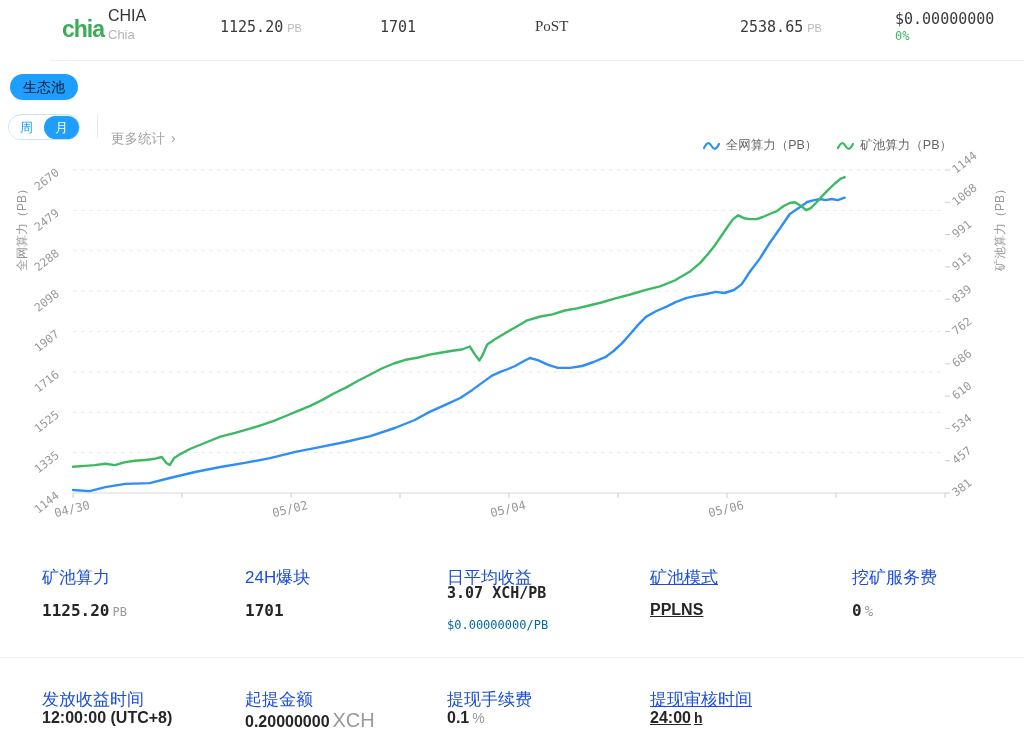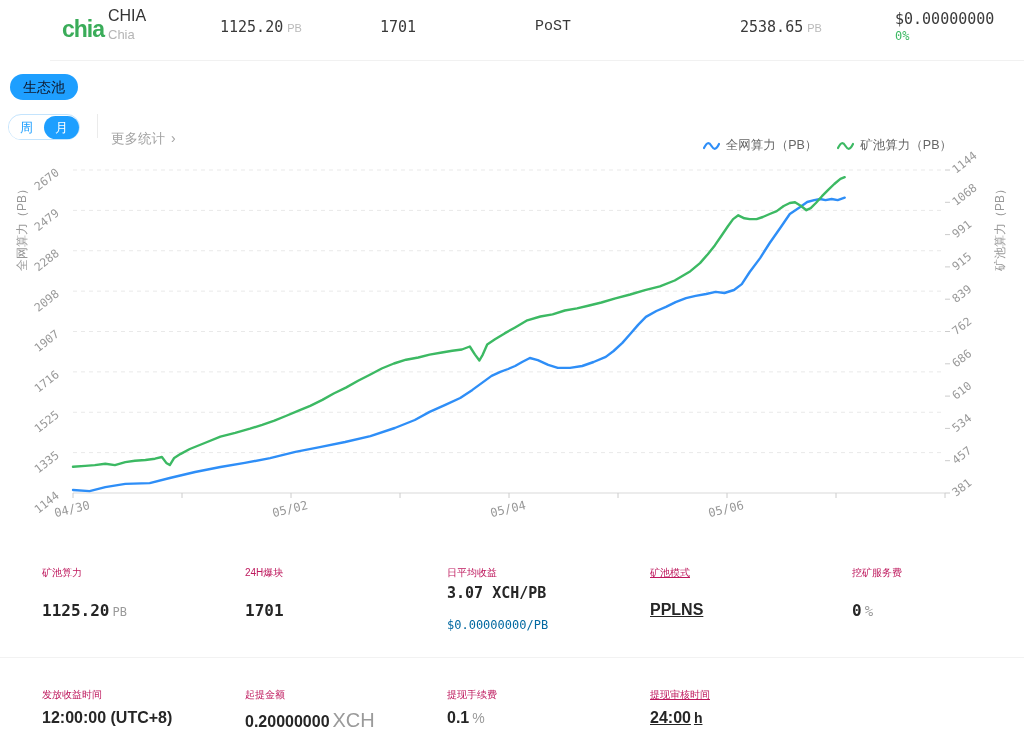--- a/index.html
+++ b/index.html
@@ -9,21 +9,21 @@
 
   
   .header{position:absolute;left:6px;top:0;width:996px;height:60px;border-bottom:1px solid #f1f1f1;background:#fff;margin-left:44px;}
   .logo{position:absolute;left:12px;top:16px;font-size:23px;font-weight:800;letter-spacing:-1px;color:var(--logo-green);}
   .coin-name{position:absolute;left:58px;top:7px;font-size:16px;color:#333;}
   .coin-sub{position:absolute;left:58px;top:27px;font-size:13px;color:#b5b5b5;}
   .hstat{position:absolute;top:18px;font-size:15px;color:#3a3a3a;white-space:nowrap;}
   .hstat .unit{font-size:11px;color:#b9b9b9;font-family:"Liberation Sans",sans-serif;margin-left:4px;}
   .h-pool{left:170px;}
   .h-blocks{left:330px;}
-  .h-algo{left:485px;font-family:Liberation Mono, monospace;}
+  .h-algo{left:485px;font-family:Liberation Serif, serif;}
   .h-net{left:690px;}
   .h-price{left:845px;top:10px;}
   .h-change{position:absolute;left:845px;top:29px;font-size:12px;color:var(--green);}
   .h-chevron{position:absolute;left:998px;top:18px;width:20px;height:20px;cursor:pointer;}
 
   
   .eco-pill{position:absolute;left:10px;top:74px;background:var(--accent);color:#0f172a;
             font-size:14px;padding:4px 13px;border-radius:14px;line-height:18px;cursor:pointer;}
   .toggle{position:absolute;left:8px;top:114px;display:flex;align-items:center;height:24px;
           border:1px solid #c4e4fd;border-radius:13px;background:#fff;overflow:visible;cursor:pointer;}
@@ -36,21 +36,21 @@
 
   
   .chart{position:absolute;left:0;top:130px;width:1024px;height:400px;}
   #chart-svg{position:absolute;left:0;top:0;}
   .legend{position:absolute;top:7px;right:72px;display:flex;gap:20px;align-items:center;}
   .legend-item{display:flex;align-items:center;gap:6px;cursor:pointer;}
   .legend-label{font-size:12.5px;color:#666;}
   .tickfont{font-family:"DejaVu Sans Mono","Liberation Mono",monospace;}
 
   
-  .stat-label{position:absolute;font-size:10px;color:#be185d;}
+  .stat-label{position:absolute;font-size:17px;color:#1d4ed8;}
   .stat-value{position:absolute;font-size:16px;font-weight:bold;color:#262626;white-space:nowrap;}
   .stat-value .unit{font-size:12px;font-weight:normal;color:#9a9a9a;margin-left:3px;}
   .stat-sub{position:absolute;font-size:12px;color:#0369a1;white-space:nowrap;}
   .row-divider{position:absolute;left:0;top:657px;width:1024px;height:1px;background:#f2f2f2;}
   .c0{left:42px;} .c1{left:245px;} .c2{left:447px;} .c3{left:650px;text-decoration:underline;} .c4{left:852px;}
   .r1l{top:566px;} .r1v{top:601px;} 
   .r2l{top:688px;} .r2v{top:709px;}
 </style>
 </head>
 <body>

